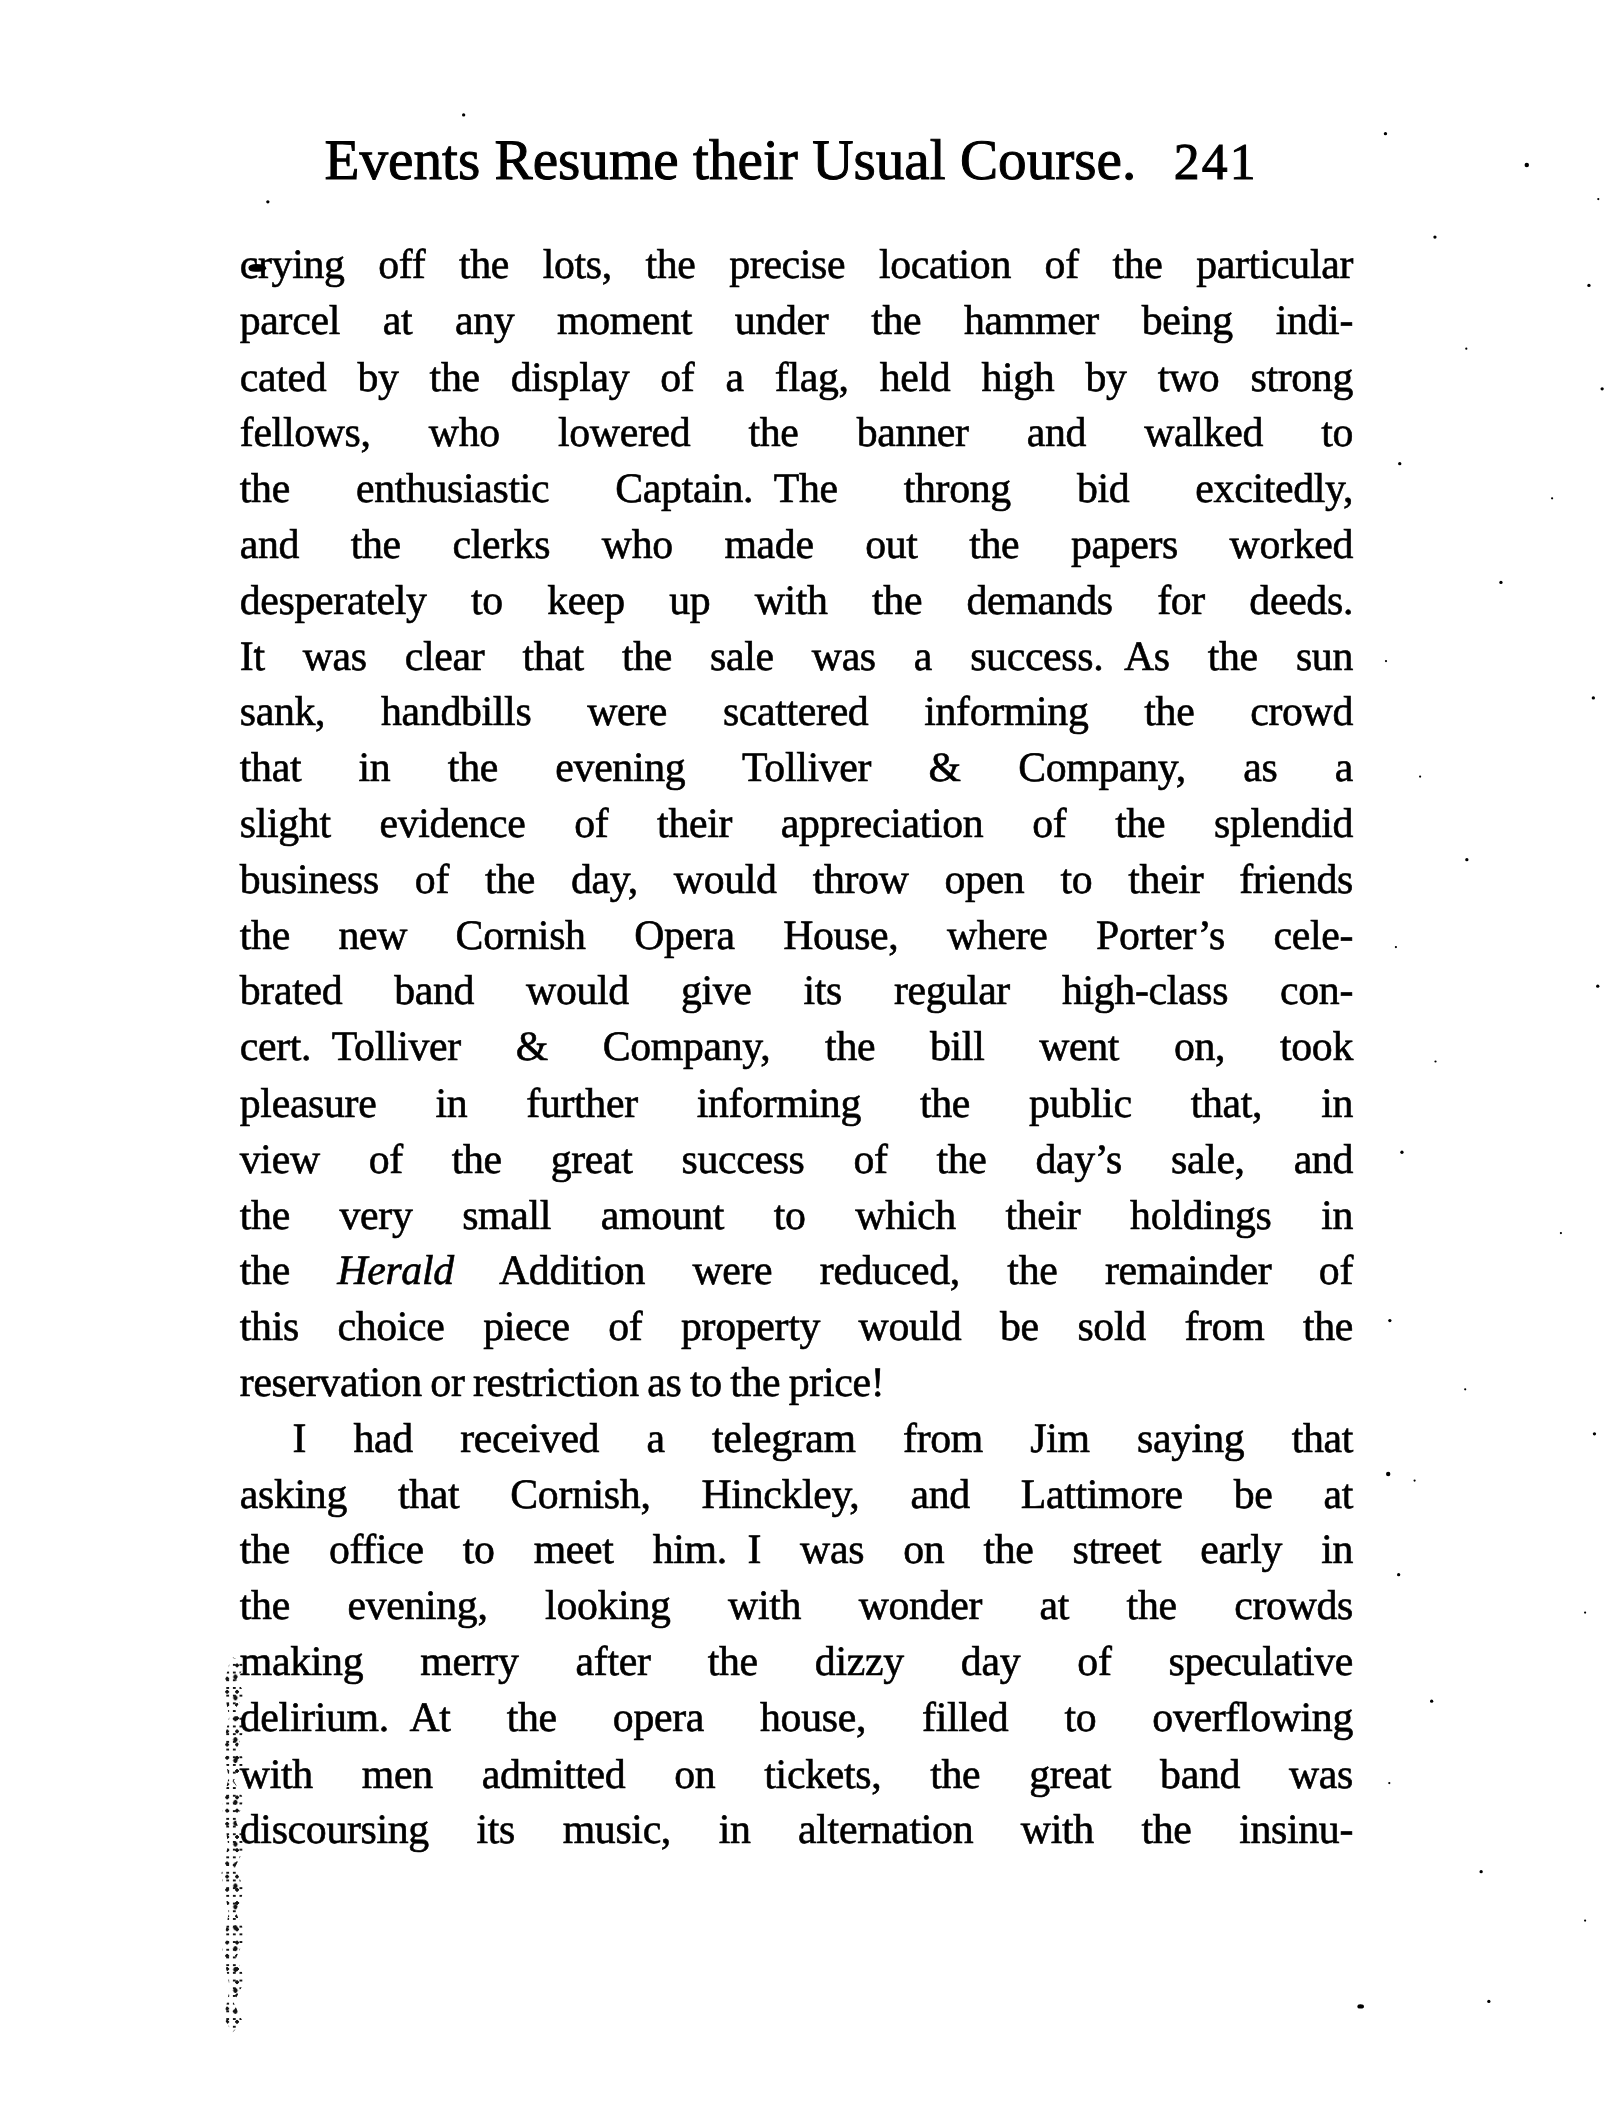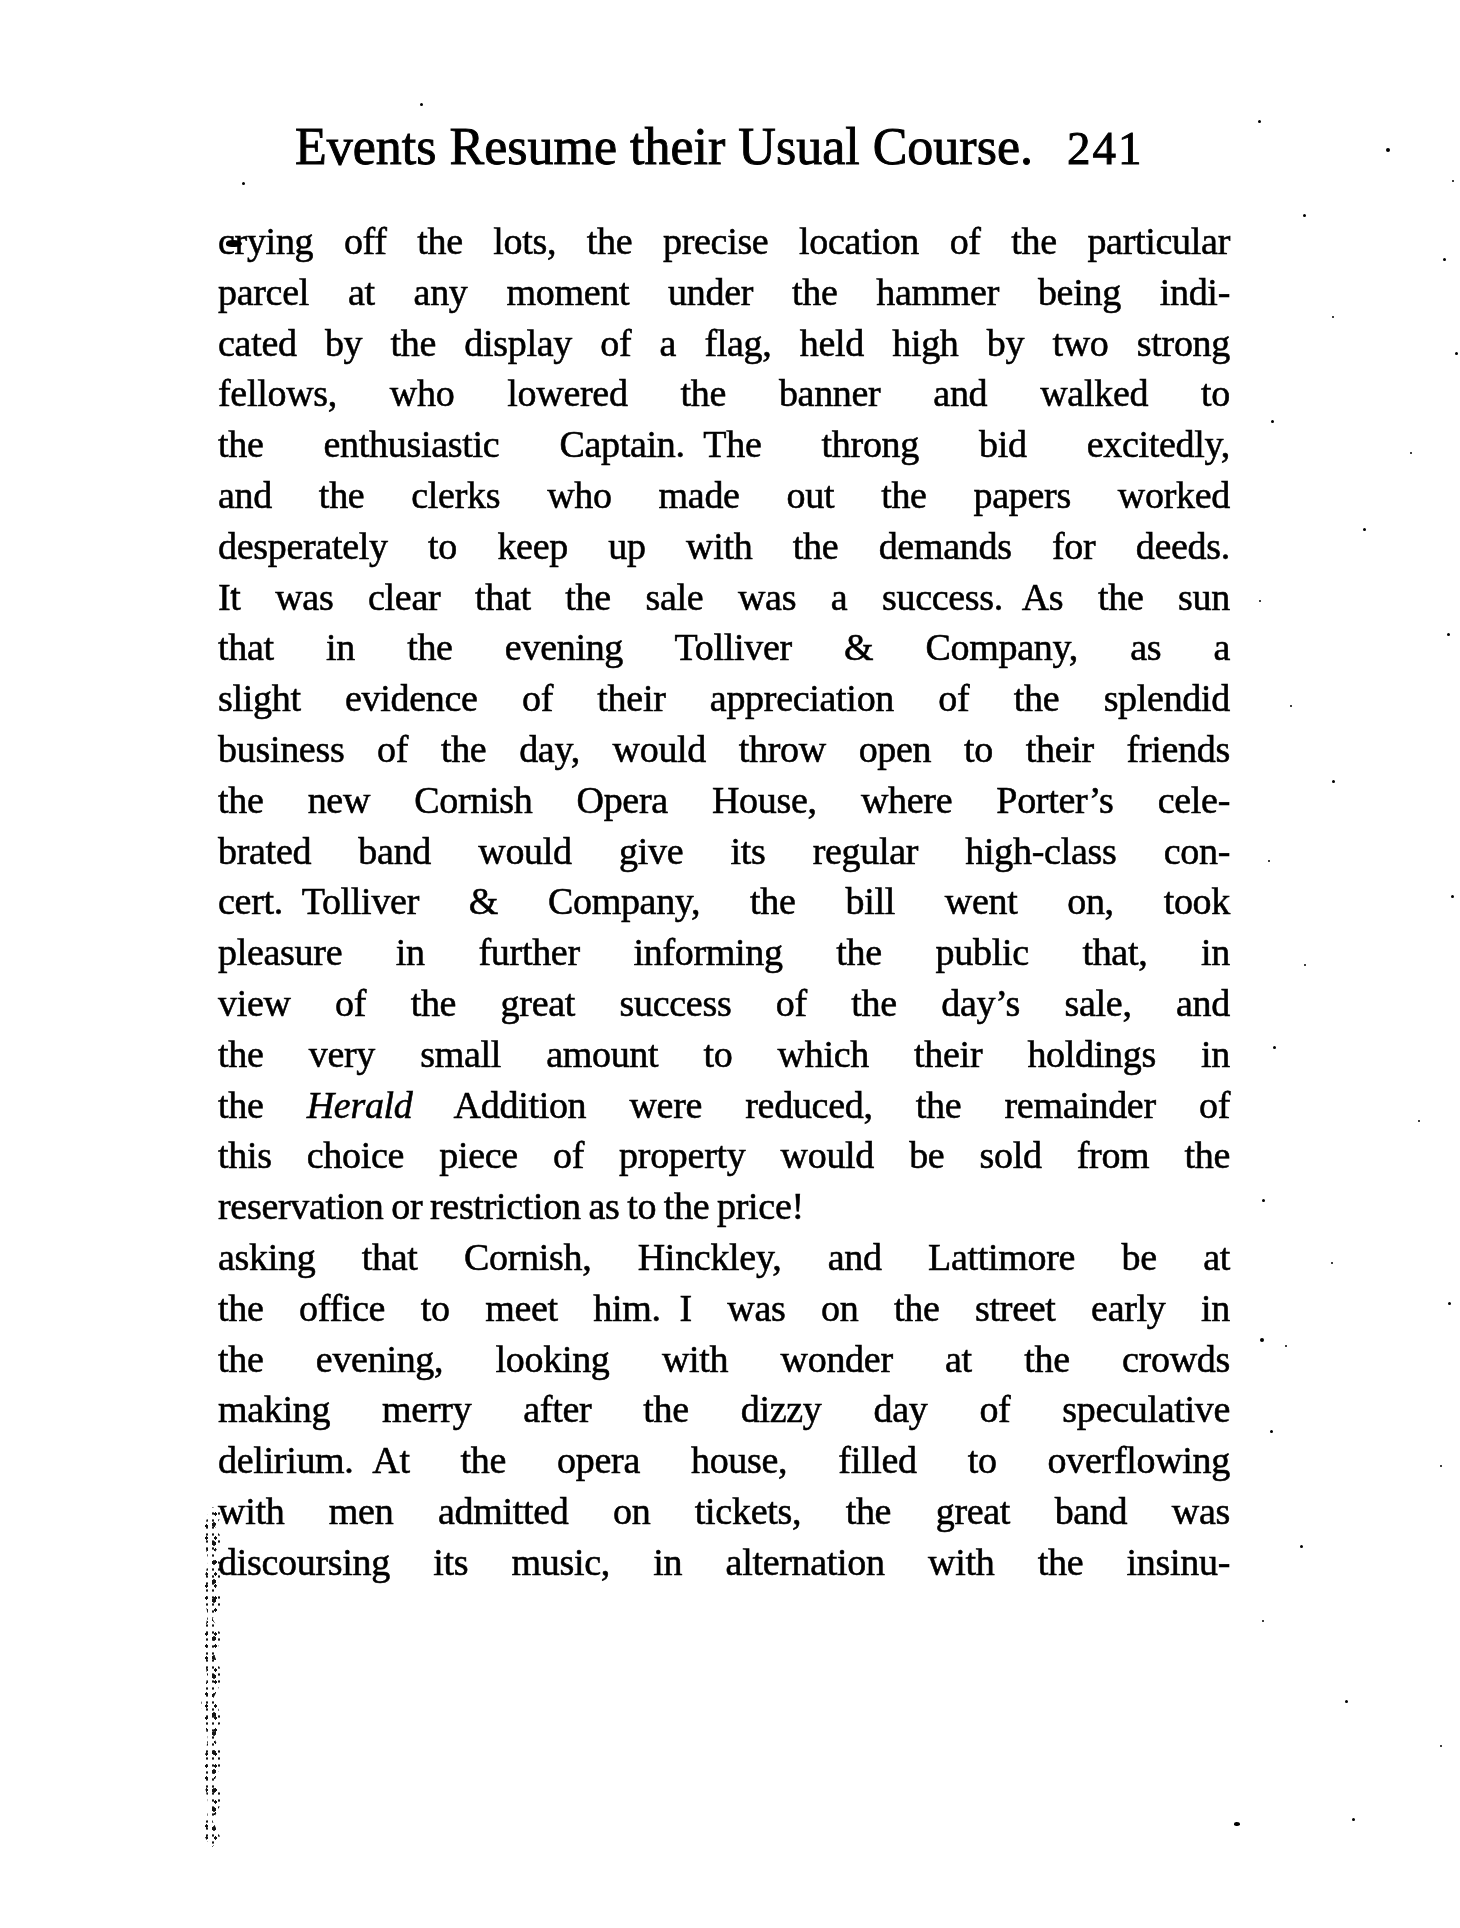--- a/index.html
+++ b/index.html
@@ -57,32 +57,34 @@
 
   <main class="text-block">
       <div class="line"><span>crying off the lots, the precise location of the particular</span></div>
       <div class="line"><span>parcel at any moment under the hammer being indi-</span></div>
       <div class="line"><span>cated by the display of a flag, held high by two strong</span></div>
       <div class="line"><span>fellows, who lowered the banner and walked to</span></div>
       <div class="line"><span>the enthusiastic Captain. The throng bid excitedly,</span></div>
       <div class="line"><span>and the clerks who made out the papers worked</span></div>
       <div class="line"><span>desperately to keep up with the demands for deeds.</span></div>
       <div class="line"><span>It was clear that the sale was a success. As the sun</span></div>
+      <div class="line"><span>sank, handbills were scattered informing the crowd</span></div>
       <div class="line"><span>that in the evening Tolliver &amp; Company, as a</span></div>
       <div class="line"><span>slight evidence of their appreciation of the splendid</span></div>
       <div class="line"><span>business of the day, would throw open to their friends</span></div>
       <div class="line"><span>the new Cornish Opera House, where Porter’s cele-</span></div>
       <div class="line"><span>brated band would give its regular high-class con-</span></div>
       <div class="line"><span>cert. Tolliver &amp; Company, the bill went on, took</span></div>
       <div class="line"><span>pleasure in further informing the public that, in</span></div>
       <div class="line"><span>view of the great success of the day’s sale, and</span></div>
       <div class="line"><span>the very small amount to which their holdings in</span></div>
       <div class="line"><span>the </span><span class="it">Herald</span><span> Addition were reduced, the remainder of</span></div>
       <div class="line"><span>this choice piece of property would be sold from the</span></div>
       <div class="line short"><span>reservation or restriction as to the price!</span></div>
+      <div class="line indent"><span>I had received a telegram from Jim saying that</span></div>
       <div class="line"><span>asking that Cornish, Hinckley, and Lattimore be at</span></div>
       <div class="line"><span>the office to meet him. I was on the street early in</span></div>
       <div class="line"><span>the evening, looking with wonder at the crowds</span></div>
       <div class="line"><span>making merry after the dizzy day of speculative</span></div>
       <div class="line"><span>delirium. At the opera house, filled to overflowing</span></div>
       <div class="line"><span>with men admitted on tickets, the great band was</span></div>
       <div class="line"><span>discoursing its music, in alternation with the insinu-</span></div>
     </main>
 
   <div class="ink-strip"></div>

